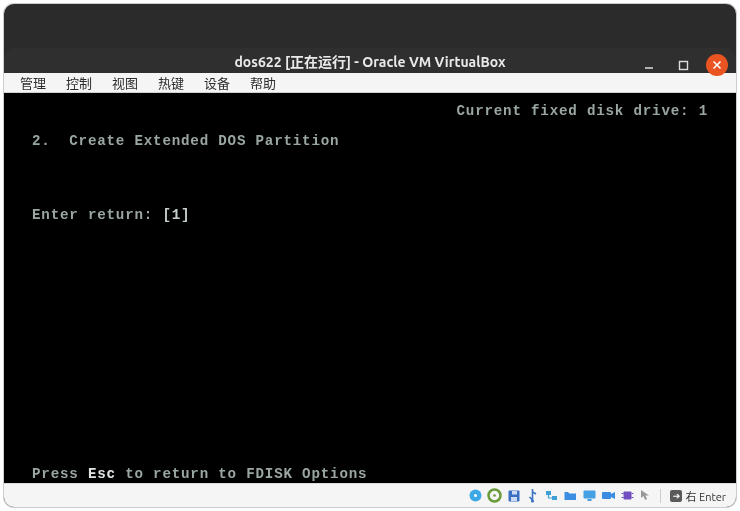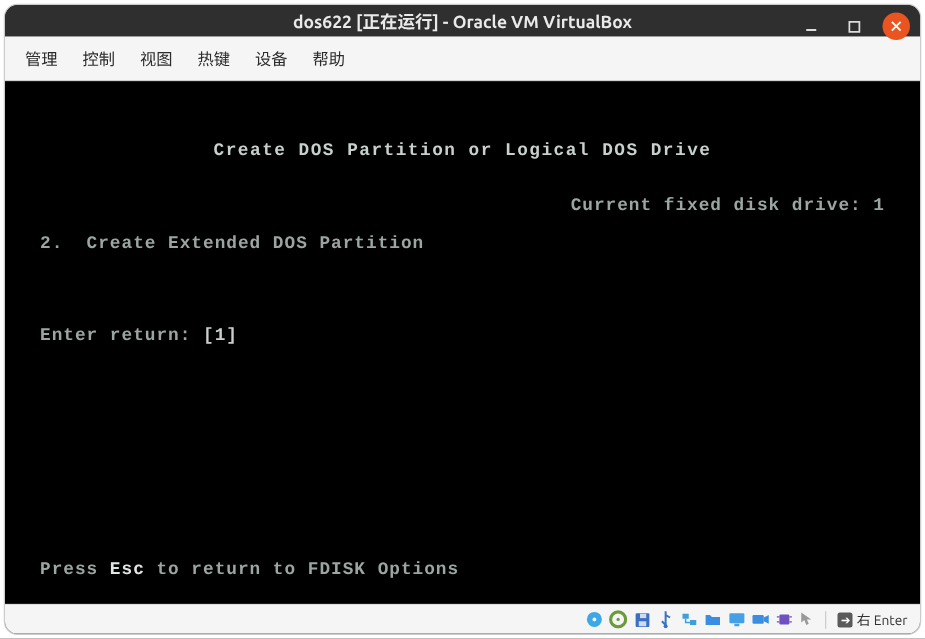--- a/index.html
+++ b/index.html
@@ -23,20 +23,21 @@
   }
   .titlebar {
     height: 25px;
     background: #2f2f2f;
     display: flex;
     align-items: center;
     justify-content: center;
     position: relative;
     border-top-left-radius: 10px;
     border-top-right-radius: 10px;
+    margin-top: 44px;
   }
   .titlebar .title {
     color: #eaeaea;
     font-size: 14px;
     font-weight: 600;
   }
   .win-controls {
     position: absolute;
     right: 8px;
     top: 6px;
@@ -52,21 +53,21 @@
     align-items: center;
     justify-content: center;
     color: #eee;
     font-size: 12px;
     cursor: pointer;
   }
   .wc-min, .wc-max { background: transparent; }
   .wc-close { background: #e95420; }
   .wc-close svg, .wc-min svg, .wc-max svg { display:block; }
   .menubar {
-    height: 36px;
+    height: 20px;
     background: #f5f5f5;
     display: flex;
     align-items: center;
     padding: 0 8px;
     border-bottom: 1px solid #d0d0d0;
     gap: 4px;
   }
   .menu-item {
     padding: 3px 8px;
     font-size: 13px;
@@ -94,21 +95,21 @@
     margin-top: 38px;
     margin-bottom: 28px;
     letter-spacing: 1.2px;
   }
   .dos-block { margin-bottom: 14px; text-align: right; }
   .dos-gap { height: 58px; }
   .choice-val { color: #c7d0cc; }
   .esc-key { color: #e0e6e4; }
   .footer-line {
     position: absolute;
-    bottom: 19px;
+    bottom: 1px;
     left: 28px;
   }
   .statusbar {
     height: 24px;
     background: #f5f5f5;
     border-top: 1px solid #ddd;
     display: flex;
     align-items: center;
     justify-content: flex-end;
     padding: 0 6px;
@@ -169,21 +170,20 @@
   <div class="menubar">
     <div class="menu-item">管理</div>
     <div class="menu-item">控制</div>
     <div class="menu-item">视图</div>
     <div class="menu-item">热键</div>
     <div class="menu-item">设备</div>
     <div class="menu-item">帮助</div>
   </div>
 
   <div class="vm-screen">
-    <div class="dos-line dos-title">Create DOS Partition or Logical DOS Drive</div>
 
     <div class="dos-line dos-block"><span>Current fixed disk drive: </span><span>1</span></div>
 
 
     <div class="dos-line">2.  Create Extended DOS Partition</div>
 
     <div class="dos-gap"></div>
 
     <div class="dos-line"><span>Enter return: </span><span class="choice-val">[1]</span></div>
 

